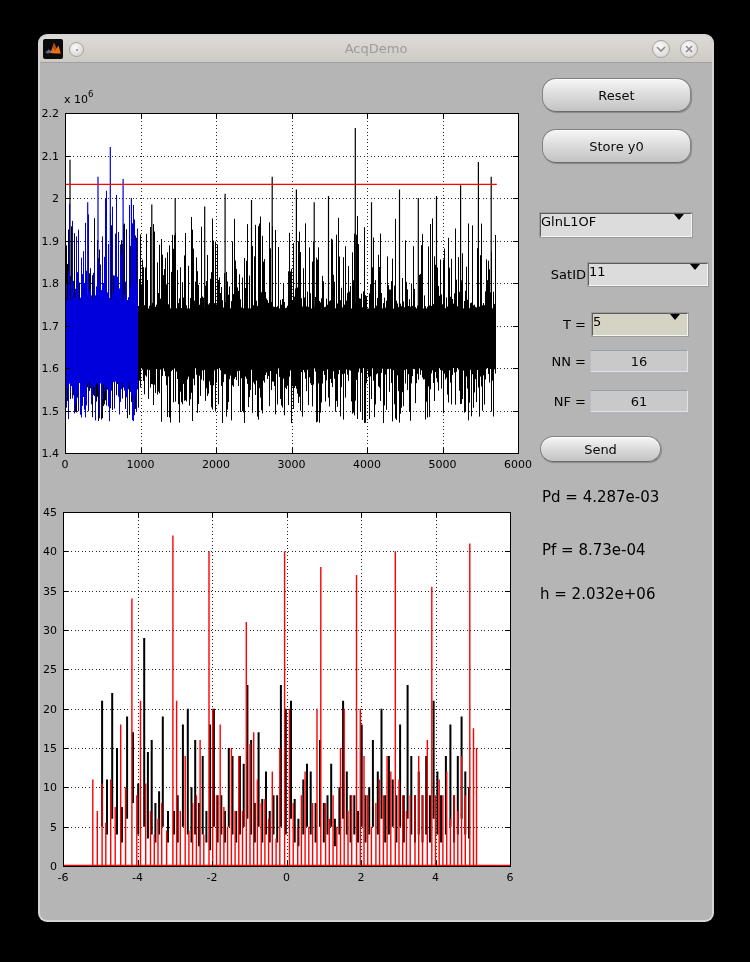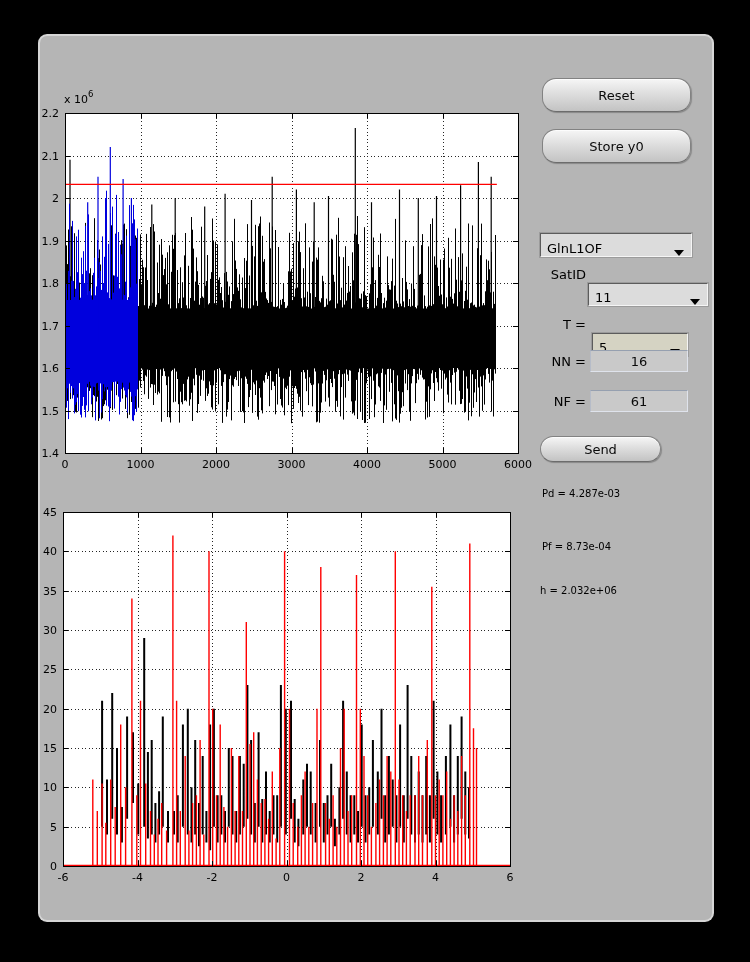--- a/index.html
+++ b/index.html
@@ -44,41 +44,65 @@
     border:1px solid #828282;border-bottom-color:#6c6c6c;border-radius:14px;
     box-shadow:inset 0 1px 0 rgba(255,255,255,.7),1px 1px 1px rgba(0,0,0,.25);
     font-family:inherit;font-size:13px;color:#0a0a0a;
     display:flex;align-items:center;justify-content:center;padding:0;cursor:default;
   }
   .combo{
     position:absolute;box-sizing:border-box;
     background:#dcdcdc;
     border:1px solid;border-color:#5c5c5c #f5f5f5 #f5f5f5 #5c5c5c;
     box-shadow:0 0 0 1px #9b9b9b;
-    display:flex;align-items:flex-end;font-size:13px;color:#000;padding-left:6px;margin-top:20px;
+    display:flex;align-items:flex-start;font-size:13px;color:#000;
   }
   .combo.tan{background:#d5d3c3;}
   .combo-arrow{
     margin-left:auto;margin-right:7px;width:0;height:0;
     border-left:5px solid transparent;border-right:5px solid transparent;
     border-top:6px solid #000;
   }
   .edit{
     position:absolute;box-sizing:border-box;
     background:#c9c9c9;
     border:1px solid #dfe3ec;border-top-color:#96a0b0;border-left-color:#b6bcc8;
     text-align:center;font-family:inherit;font-size:13px;color:#0a0a0a;padding:10px;
   }
   .lbl{position:absolute;font-size:13px;color:#000;text-align:right;}
-  .stat{position:absolute;font-size:10px;color:#000;}
+  .stat{position:absolute;font-size:15px;color:#000;}
 </style>
 </head>
 <body>
 
 <div class="window">
+  <div class="titlebar">
+    <span class="mat-icon">
+      <svg width="20" height="20" viewBox="0 0 20 20">
+        <rect width="20" height="20" rx="2" fill="#0b0b0b"></rect>
+        <path d="M2.5 13.5 L6 10.5 L8 12.5 L11 4 L13.5 9.5 L15.5 6.5 L17.8 14.5 L12 14.5 Z" fill="#e8721b"></path>
+        <path d="M2.5 13.5 L6 10.5 L8 12.5 L5.2 14.8 Z" fill="#3c6eb4"></path>
+        <path d="M11 4 L13.5 9.5 L12.2 12 L9.5 8.5 Z" fill="#b84a12"></path>
+      </svg>
+    </span>
+    <span class="menu-btn">
+        <span class="dot"></span>
+      </span>
+    <span class="title">AcqDemo</span>
+    <span class="tb-btn min">
+      <svg width="10" height="7" viewBox="0 0 10 7">
+        <polyline points="1,1 5,5 9,1" fill="none" stroke="#8a8a8a" stroke-width="1.6"></polyline>
+      </svg>
+    </span>
+    <span class="tb-btn close">
+      <svg width="8" height="8" viewBox="0 0 8 8">
+        <path d="M1 1 L7 7 M7 1 L1 7" stroke="#8a8a8a" stroke-width="1.6"></path>
+      </svg>
+    </span>
+  </div>
 
   <svg id="plot1" class="plot" style="left:0;top:49px" width="500" height="408">
       <rect x="25" y="28" width="453" height="340" fill="#fff"></rect>
       <g stroke="#000" stroke-width="1" stroke-dasharray="1 2.5" shape-rendering="crispEdges" opacity="0.85">
         <line x1="101.5" y1="29" x2="101.5" y2="367"></line>
         <line x1="176.5" y1="29" x2="176.5" y2="367"></line>
         <line x1="252.5" y1="29" x2="252.5" y2="367"></line>
         <line x1="327.5" y1="29" x2="327.5" y2="367"></line>
         <line x1="403.5" y1="29" x2="403.5" y2="367"></line>
         <line x1="26" y1="326.5" x2="477" y2="326.5"></line>

